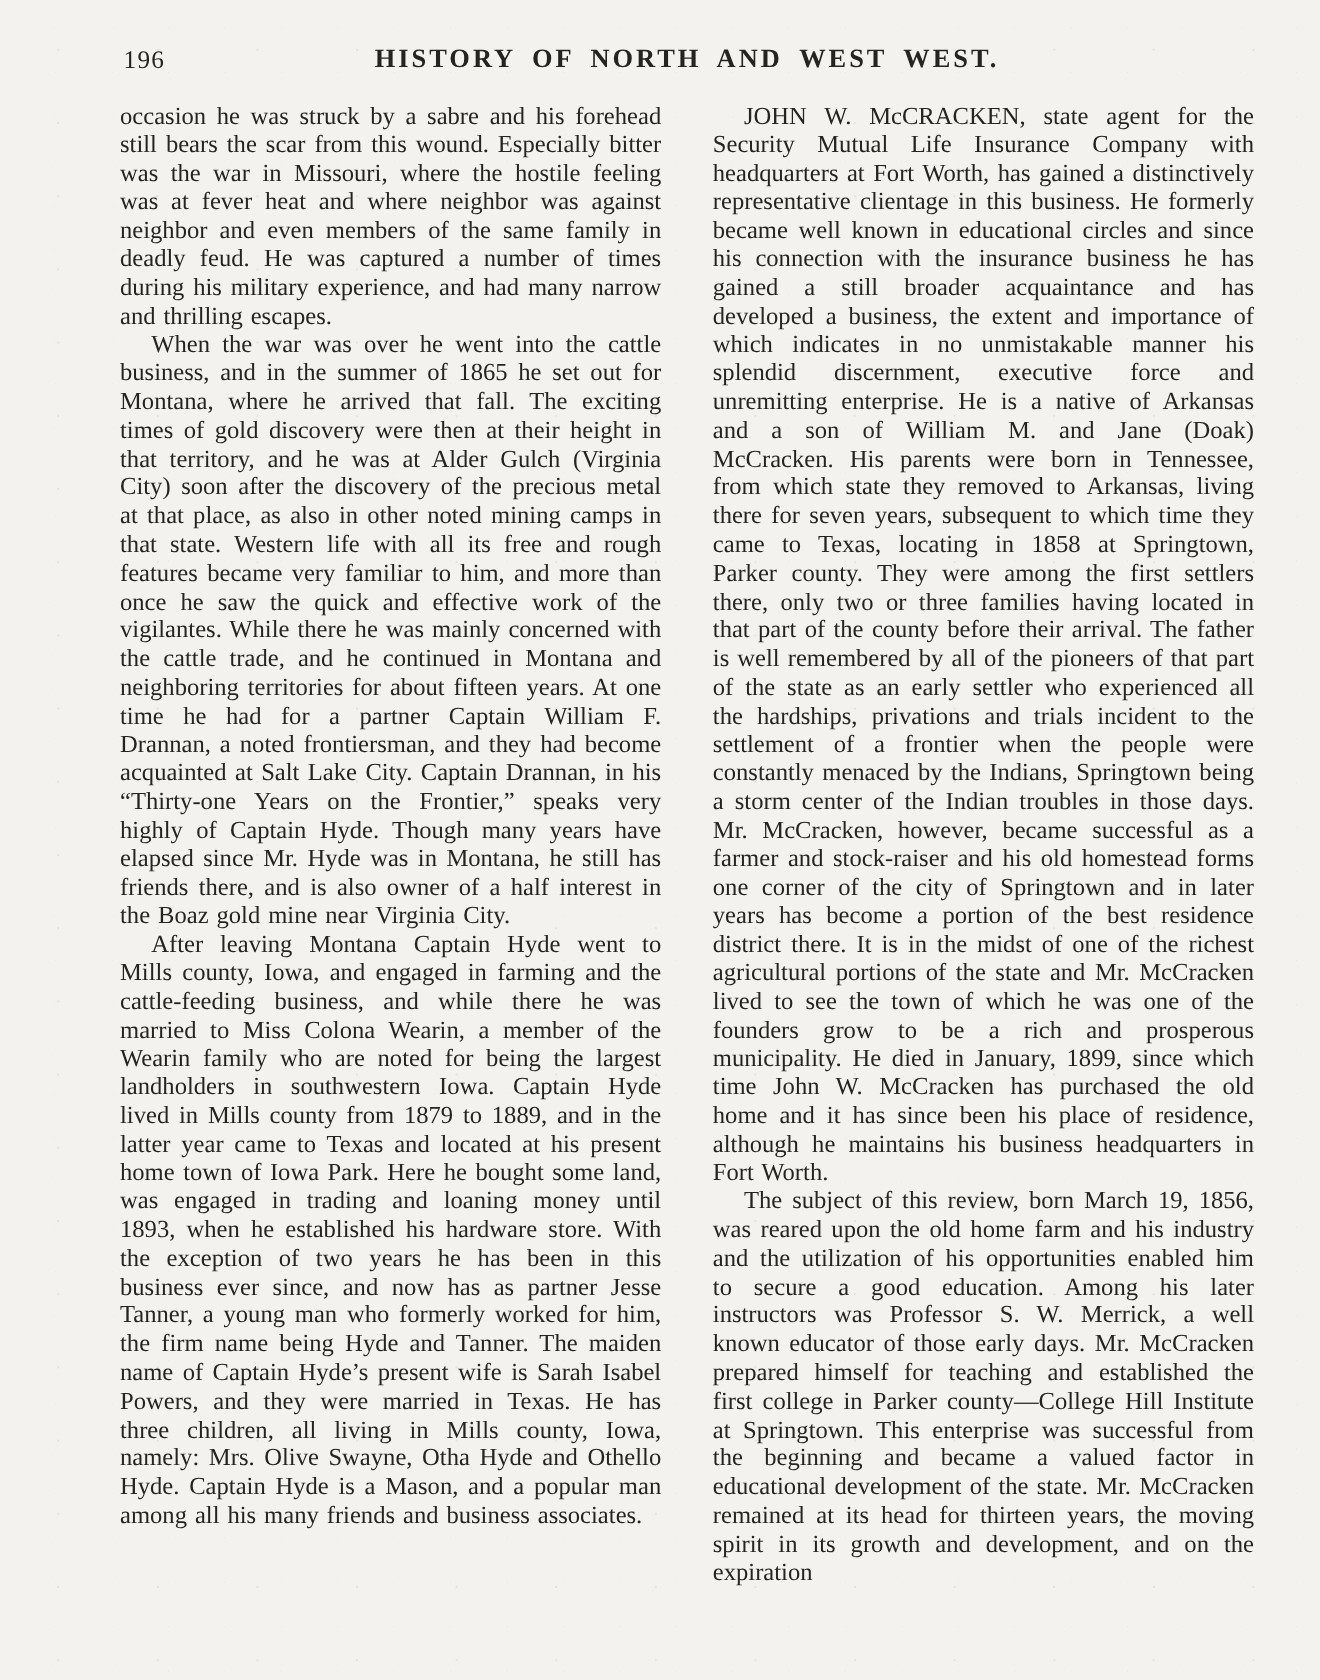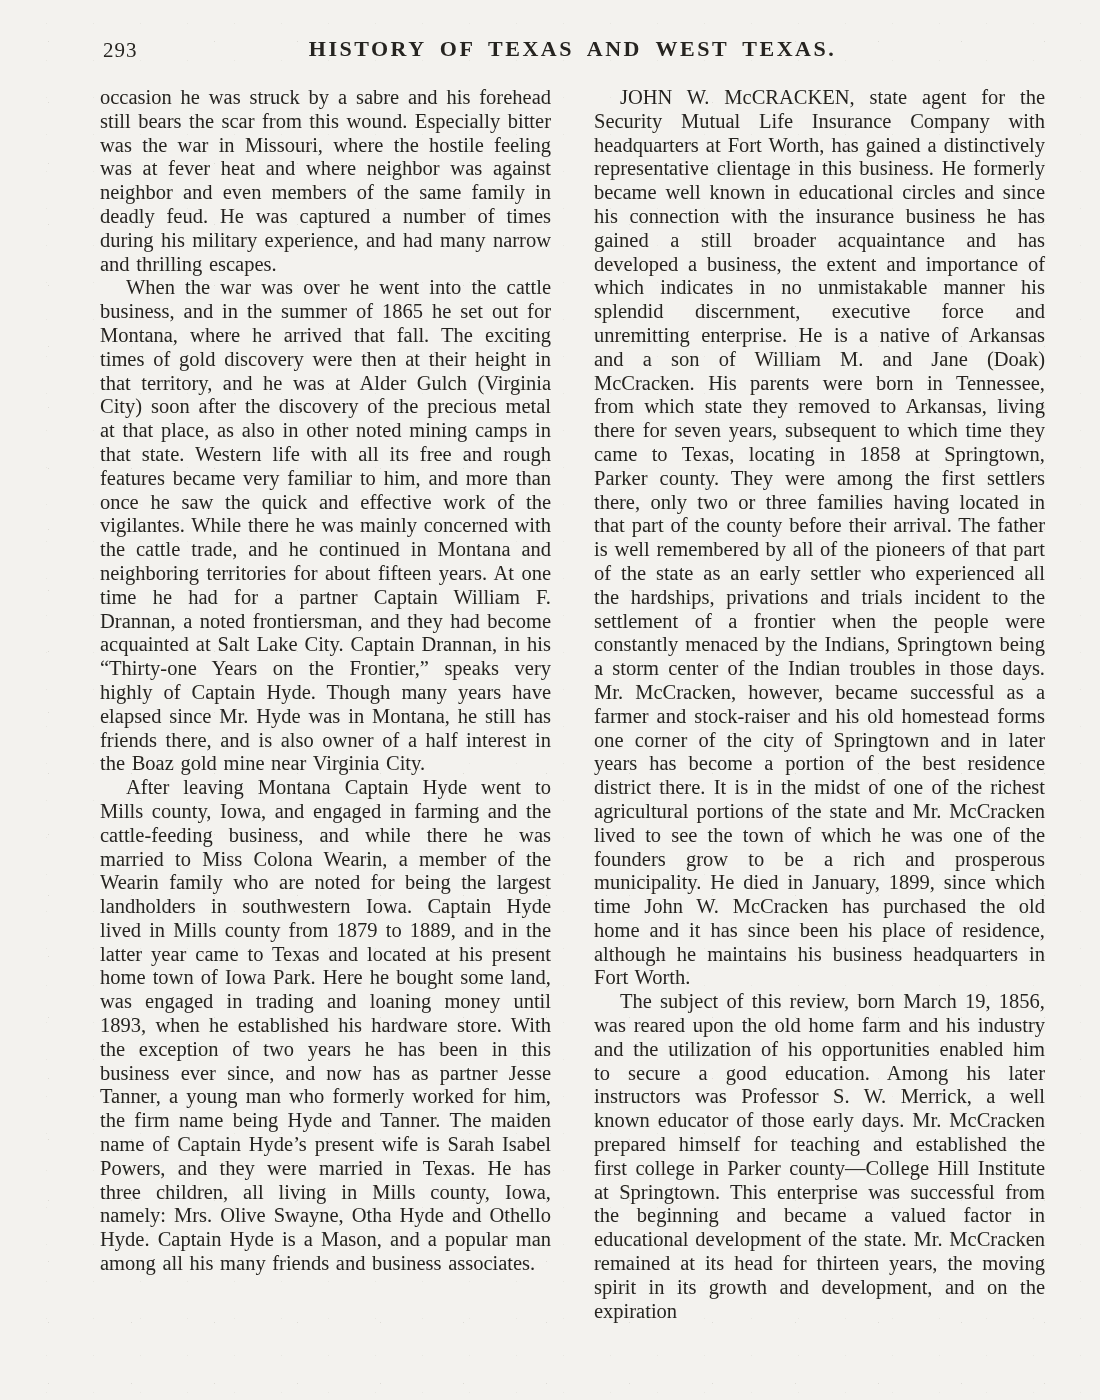--- a/index.html
+++ b/index.html
@@ -70,22 +70,22 @@
     text-indent: 0;
   }
 </style>
 </head>
 <body>
 
 <div class="page">
   <div class="page-inner">
 
     <div class="running-head">
-      <span class="page-number">293</span>
-      <div class="head-title">HISTORY OF TEXAS AND WEST TEXAS.</div>
+      <span class="page-number">196</span>
+      <div class="head-title">HISTORY OF NORTH AND WEST WEST.</div>
     </div>
 
     <div class="columns">
 
       <div class="column">
         <p class="para no-indent">occasion he was struck by a sabre and his forehead still bears the scar from this wound. Especially bitter was the war in Missouri, where the hostile feeling was at fever heat and where neighbor was against neighbor and even members of the same family in deadly feud. He was captured a number of times during his military experience, and had many narrow and thrilling escapes.</p>
         <p class="para">When the war was over he went into the cattle business, and in the summer of 1865 he set out for Montana, where he arrived that fall. The exciting times of gold discovery were then at their height in that territory, and he was at Alder Gulch (Virginia City) soon after the discovery of the precious metal at that place, as also in other noted mining camps in that state. Western life with all its free and rough features became very familiar to him, and more than once he saw the quick and effective work of the vigilantes. While there he was mainly concerned with the cattle trade, and he continued in Montana and neighboring territories for about fifteen years. At one time he had for a partner Captain William F. Drannan, a noted frontiersman, and they had become acquainted at Salt Lake City. Captain Drannan, in his “Thirty-one Years on the Frontier,” speaks very highly of Captain Hyde. Though many years have elapsed since Mr. Hyde was in Montana, he still has friends there, and is also owner of a half interest in the Boaz gold mine near Virginia City.</p>
         <p class="para">After leaving Montana Captain Hyde went to Mills county, Iowa, and engaged in farming and the cattle-feeding business, and while there he was married to Miss Colona Wearin, a member of the Wearin family who are noted for being the largest landholders in southwestern Iowa. Captain Hyde lived in Mills county from 1879 to 1889, and in the latter year came to Texas and located at his present home town of Iowa Park. Here he bought some land, was engaged in trading and loaning money until 1893, when he established his hardware store. With the exception of two years he has been in this business ever since, and now has as partner Jesse Tanner, a young man who formerly worked for him, the firm name being Hyde and Tanner. The maiden name of Captain Hyde’s present wife is Sarah Isabel Powers, and they were married in Texas. He has three children, all living in Mills county, Iowa, namely: Mrs. Olive Swayne, Otha Hyde and Othello Hyde. Captain Hyde is a Mason, and a popular man among all his many friends and business associates.</p>
       </div>
 

